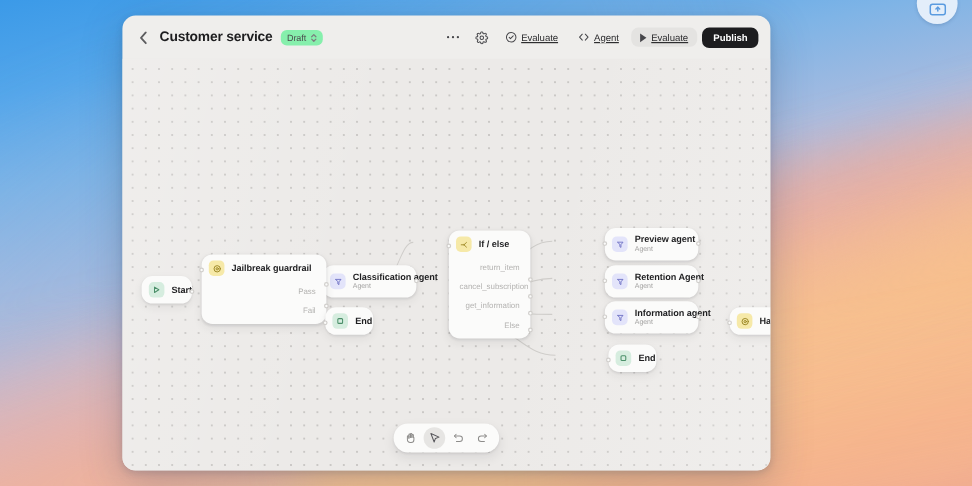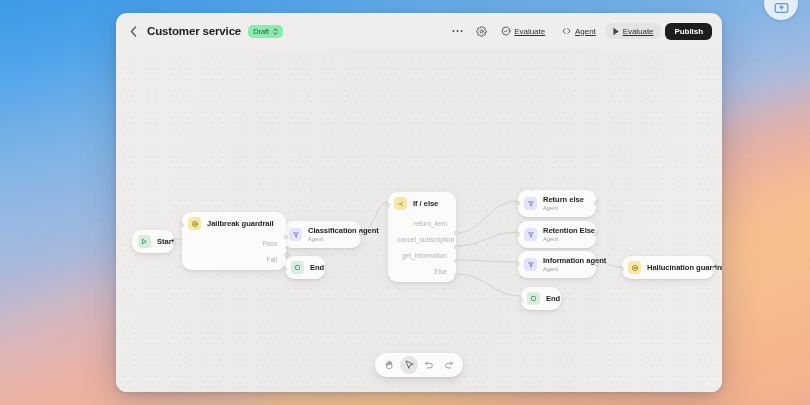--- a/index.html
+++ b/index.html
@@ -96,23 +96,23 @@
     align-items: flex-end;
     justify-content: center;
     padding-bottom: 4px;
     box-sizing: border-box;
   }
   #screen-share-badge svg { display: block; }
 
   
   #app-window {
     position: absolute;
-    left: 116px;
+    left: 102px;
     top: 13px;
-    width: 606px;
+    width: 540px;
     height: 379px;
     background: #efeeec;
     border-radius: 11px;
     box-shadow: 0 10px 34px rgba(40,60,95,0.26),
                 0 2px 6px rgba(40,60,95,0.16);
     overflow: hidden;
     display: flex;
     flex-direction: column;
   }
 
@@ -542,37 +542,37 @@
       </div>
 
       <div class="node" id="node-return">
         <div class="node-head">
           <span class="node-icon ic-indigo">
             <svg width="8" height="8" viewBox="0 0 14 14" fill="none" stroke="currentColor" stroke-width="1.3" stroke-linecap="round" stroke-linejoin="round">
               <path d="M3.2 3.2h7.6l-3 3.6v4l-1.6-1.1V6.8z"></path>
             </svg>
           </span>
           <span class="node-titles">
-            <span class="node-title">Return else</span>
+            <span class="node-title">Preview agent</span>
             <span class="node-sub">Agent</span>
           </span>
         </div>
         <span class="port port-l" style="top:11px;"></span>
         <span class="port port-r" style="top:11px;"></span>
       </div>
 
       <div class="node" id="node-retention">
         <div class="node-head">
           <span class="node-icon ic-indigo">
             <svg width="8" height="8" viewBox="0 0 14 14" fill="none" stroke="currentColor" stroke-width="1.3" stroke-linecap="round" stroke-linejoin="round">
               <path d="M3.2 3.2h7.6l-3 3.6v4l-1.6-1.1V6.8z"></path>
             </svg>
           </span>
           <span class="node-titles">
-            <span class="node-title">Retention Else</span>
+            <span class="node-title">Retention Agent</span>
             <span class="node-sub">Agent</span>
           </span>
         </div>
         <span class="port port-l" style="top:11px;"></span>
         <span class="port port-r" style="top:11px;"></span>
       </div>
 
       <div class="node" id="node-information">
         <div class="node-head">
           <span class="node-icon ic-indigo">

